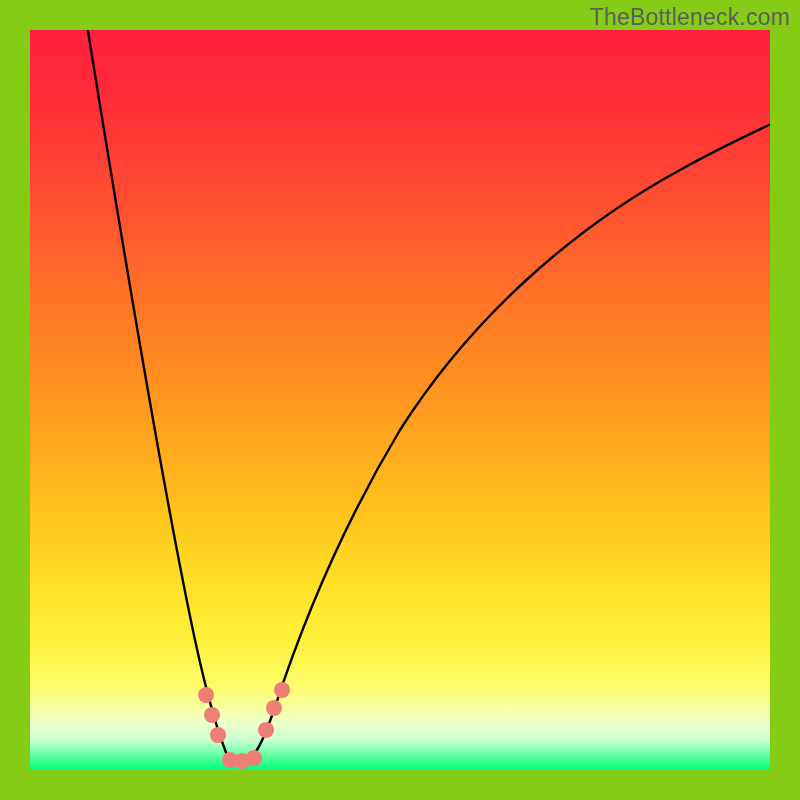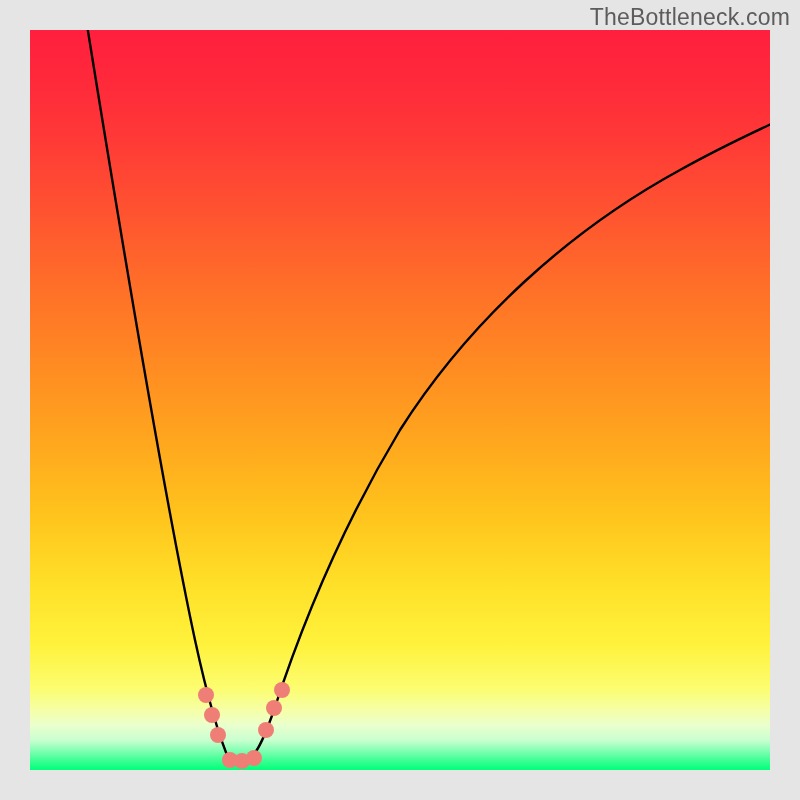--- a/index.html
+++ b/index.html
@@ -10,21 +10,21 @@
     background: #000;
     overflow: hidden;
     font-family: Arial, Helvetica, sans-serif;
   }
   .frame {
     position: absolute;
     top: 0;
     left: 0;
     width: 800px;
     height: 800px;
-    background: #e5e5e5;
+    background: #84cc16;
   }
   .plot-area {
     position: absolute;
     top: 30px;
     left: 30px;
     width: 740px;
     height: 740px;
     overflow: hidden;
   }
   .gradient {

